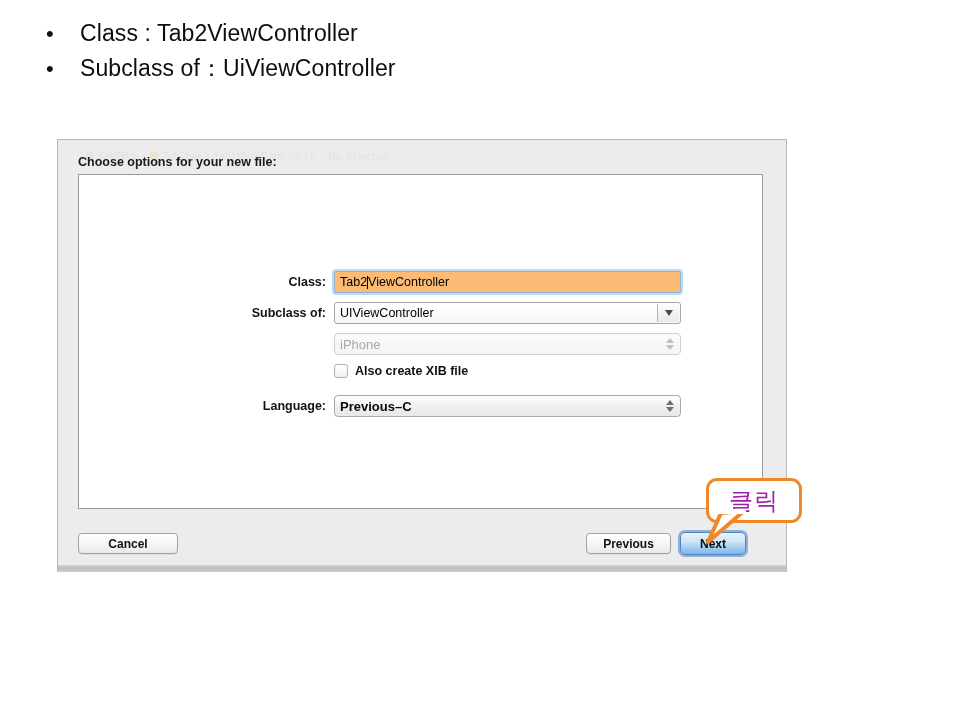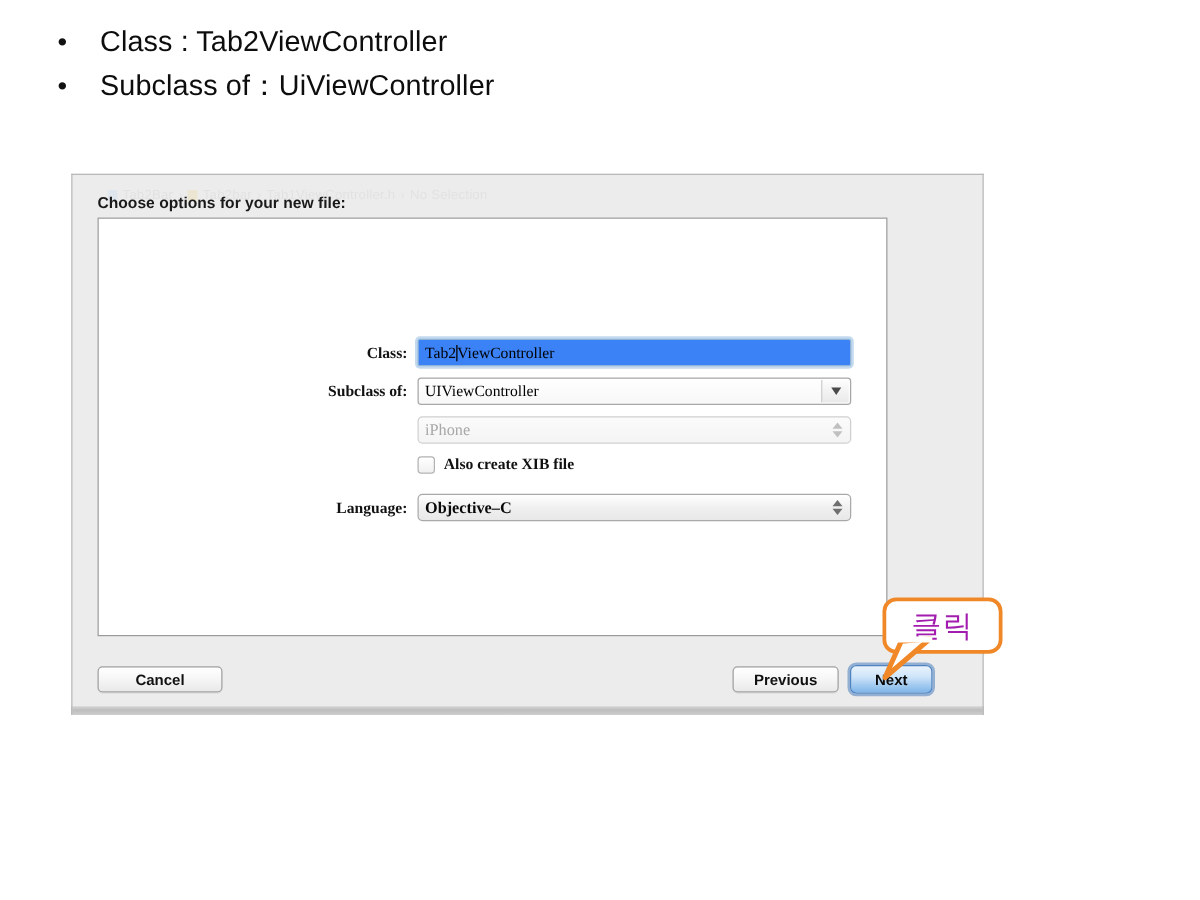--- a/index.html
+++ b/index.html
@@ -108,26 +108,25 @@
     top: 15px;
     font-size: 12.5px;
     font-weight: bold;
     color: #1a1a1a;
   }
 
   #panel {
     position: absolute;
     left: 20px;
     top: 34px;
-    width: 632px;
+    width: 685px;
     height: 335px;
     background: #ffffff;
     border: 1px solid #9a9a9a;
     box-sizing: border-box;
-    font-family: Liberation Serif, serif;
   }
 
   
   #form {
     position: absolute;
     left: 0;
     top: 96px;
     width: 100%;
   }
   .form-row {
@@ -150,21 +149,21 @@
     flex: 0 0 347px;
     width: 347px;
     position: relative;
     height: 22px;
   }
 
   
   .txt-input {
     position: absolute;
     inset: 0;
-    background: #3b82f6;
+    background: #fdba74;
     border: 1px solid #8fb4d6;
     box-shadow: 0 0 0 2px rgba(120,170,220,0.45);
     border-radius: 2px;
     box-sizing: border-box;
     display: flex;
     align-items: center;
     padding: 0 5px;
     font-size: 12.5px;
     color: #000000;
   }
@@ -423,21 +422,21 @@
             <span class="checkbox"></span>
             <span class="check-label">Also create XIB file</span>
           </div>
         </div>
       </div>
 
       <div class="form-row">
         <div class="form-label">Language:</div>
         <div class="form-field">
           <div class="popup">
-            <span>Objective–C</span>
+            <span>Previous–C</span>
             <span class="stepper">
               <span class="st-up"></span>
               <span class="st-dn"></span>
             </span>
           </div>
         </div>
       </div>
 
     </div>
   </div>

